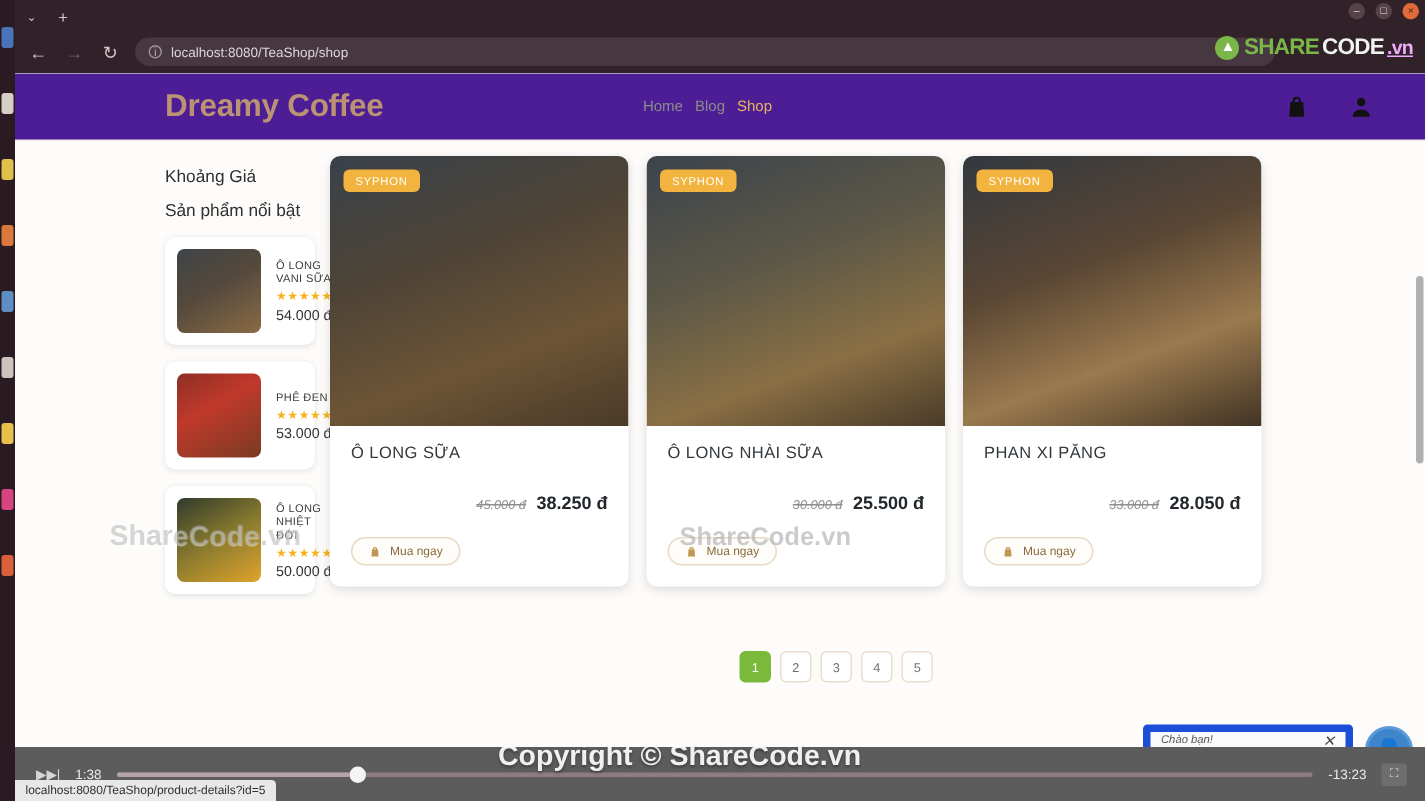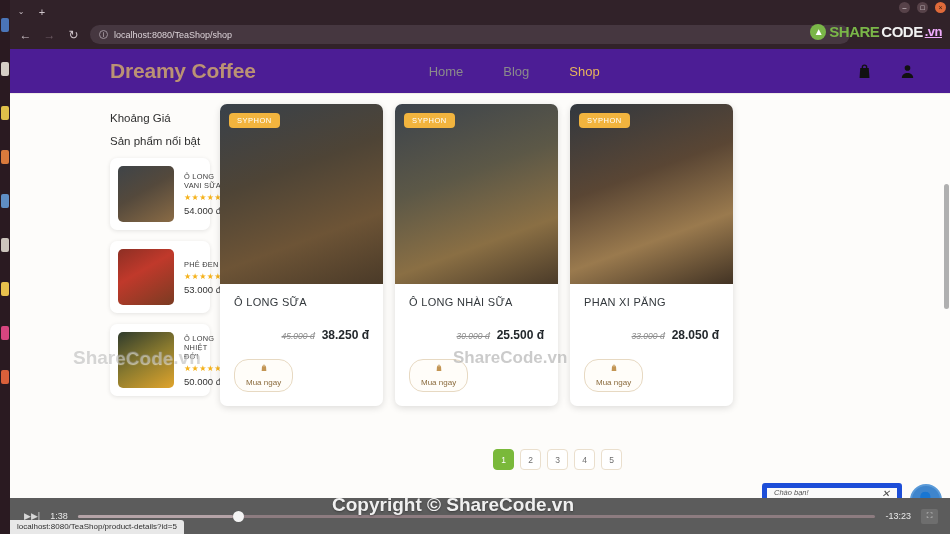--- a/index.html
+++ b/index.html
@@ -90,21 +90,21 @@
   }
 
   
   #site-header {
     height: 45px; background: #4c1d95; display: flex; align-items: center;
     padding: 0 34px 0 100px; border-bottom: 1px solid #f0ece6;
   }
   #brand {
     font-size: 21px; font-weight: bold; color: #bb9274; letter-spacing: -0.2px;
   }
-  #mainnav { margin-left: 173px; display: flex; gap: 40px; font-size: 13px; }
+  #mainnav { margin-left: 173px; display: flex; gap: 8px; font-size: 10px; }
   .nav-link { color: #8b8b8b; }
   .nav-link.active { color: #e8b55b; }
   #header-icons { margin-left: auto; display: flex; gap: 26px; align-items: center; }
   .hicon { width: 17px; height: 17px; color: #1b1b1b; }
 
   
   #content { display: flex; padding: 10px 0 0 0; }
 
   
   #sidebar { width: 200px; padding-left: 100px; padding-top: 8px; }
@@ -128,39 +128,38 @@
   }
   .feat-thumb { width: 56px; height: 56px; border-radius: 5px; flex: none; background-size: cover; }
   .feat-name { font-size: 7.4px; color: #3b3b3b; letter-spacing: .25px; margin-bottom: 3px; }
   .stars { color: #f5b21c; font-size: 8px; letter-spacing: .4px; margin-bottom: 3px; }
   .feat-price { font-size: 9.5px; color: #333; }
 
   
   #grid-wrap { flex: 1; padding: 0 30px 0 10px; }
   #grid { display: flex; gap: 12px; }
   .pcard {
-    width: 163px; background: #fff; border-radius: 7px;
+    width: 199px; background: #fff; border-radius: 7px;
     box-shadow: 0 2px 7px rgba(0,0,0,.13); overflow: hidden; position: relative;
   }
   .pcard-img { height: 180px; position: relative; background-size: cover; background-position: center; }
   .badge {
     position: absolute; left: 9px; top: 9px; background: #f2b43e; color: #fff;
     font-size: 7.5px; padding: 3px 8px; border-radius: 4px; letter-spacing: .5px;
   }
   .pcard-body { padding: 12px 14px 14px 14px; }
   .pname { font-size: 11px; color: #33383c; letter-spacing: .3px; margin-bottom: 20px; }
   .price-line { display: flex; align-items: baseline; gap: 7px; margin-bottom: 16px; justify-content: flex-end; }
   .old-price { font-size: 8.5px; color: #8e8e8e; text-decoration: line-through; font-style: italic; }
   .new-price { font-size: 12px; color: #23282c; font-weight: bold; }
   .buy-btn {
     display: inline-flex; align-items: center; gap: 6px;
     border: 1px solid #e7d9c2; border-radius: 14px; padding: 4px 11px;
     font-size: 8px; color: #8a6a3c; background: #fffdf9; cursor: pointer;
     font-family: "Liberation Sans", sans-serif;
-    flex-direction: column;
   }
   .bag-mini { width: 8px; height: 8px; color: #c39553; }
 
   
   #pagination { display: flex; gap: 6px; justify-content: center; margin-top: 43px; margin-left: -25px; }
   .page-btn {
     width: 21px; height: 21px; border-radius: 4px; border: 1px solid #eadfcd;
     background: #fff; color: #6f6f6f; font-size: 8.5px;
     display: flex; align-items: center; justify-content: center; cursor: pointer;
   }

